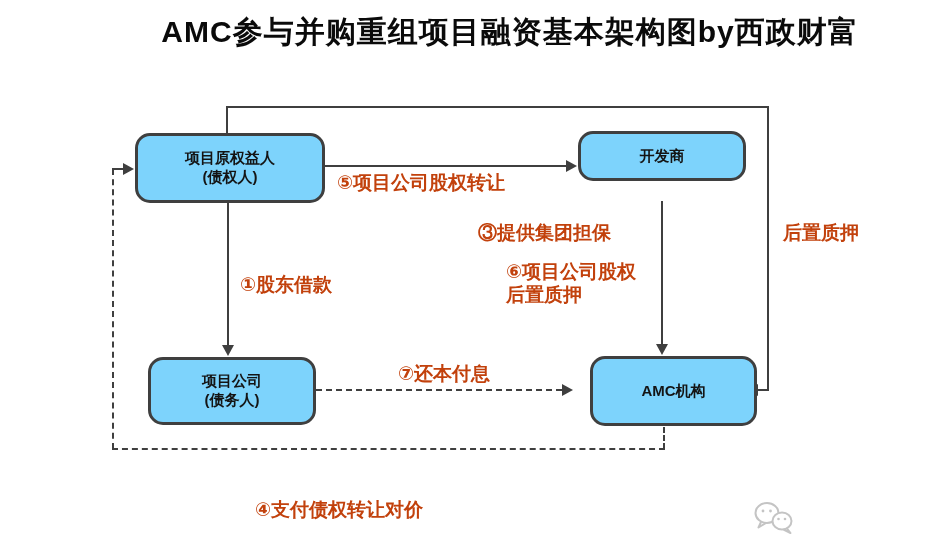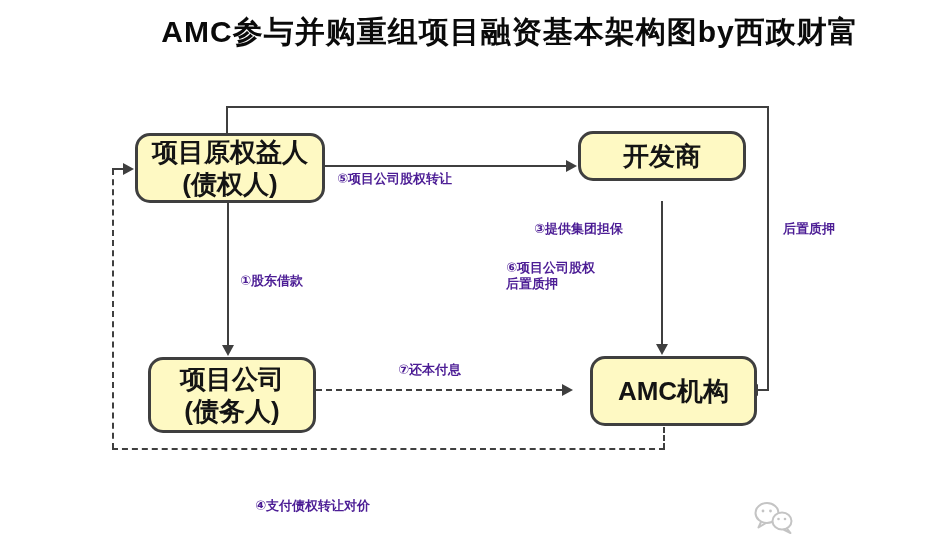--- a/index.html
+++ b/index.html
@@ -11,45 +11,45 @@
     color:#111111;
     overflow:hidden;
   }
   .title{
     position:absolute;left:0;top:12px;width:936px;
     text-align:center;font-size:30px;font-weight:700;color:#0a0a0a;
     letter-spacing:1px;margin:0;padding-left:42px;
   }
   .node{
     position:absolute;
-    border:3px solid #3f3f3f;border-radius:15px;background:#fef9c3;
+    border:3px solid #3f3f3f;border-radius:15px;background:#7dd3fc;
     display:flex;flex-direction:column;align-items:center;justify-content:center;
-    font-size:26px;font-weight:700;line-height:1.25;color:#141414;
+    font-size:15px;font-weight:700;line-height:1.25;color:#141414;
     box-sizing:border-box;text-align:center;z-index:3;
   }
   #node-holder {left:135px;top:133px;width:190px;height:70px;}
   #node-developer{left:578px;top:131px;width:168px;height:50px;}
-  #node-company {left:148px;top:357px;width:168px;height:76px;}
+  #node-company {left:148px;top:357px;width:168px;height:68px;}
   #node-amc     {left:578px;top:356px;width:167px;height:70px;margin-left:12px;}
   .line{position:absolute;z-index:1;}
   .h-solid {border-top:2px solid #3f3f3f;height:0;}
   .v-solid {border-left:2px solid #3f3f3f;width:0;}
   .h-dash  {border-top:2px dashed #3f3f3f;height:0;}
   .v-dash  {border-left:2px dashed #3f3f3f;width:0;}
   .ah{position:absolute;width:0;height:0;z-index:2;}
   .ah-right{border-top:6px solid transparent;border-bottom:6px solid transparent;border-left:11px solid #3f3f3f;}
   .ah-left {border-top:6px solid transparent;border-bottom:6px solid transparent;border-right:11px solid #3f3f3f;}
   .ah-down {border-left:6px solid transparent;border-right:6px solid transparent;border-top:11px solid #3f3f3f;}
   .edge-label{
-    position:absolute;font-size:13px;font-weight:700;color:#4c1d95;
+    position:absolute;font-size:19px;font-weight:700;color:#c2410c;
     white-space:pre-line;line-height:1.22;z-index:3;
   }
   #lbl-e5{left:337px;top:171px;}
   #lbl-e1{left:240px;top:273px;}
-  #lbl-e3{left:534px;top:221px;}
+  #lbl-e3{left:478px;top:221px;font-family:Liberation Serif, serif;}
   #lbl-e6{left:506px;top:260px;}
   #lbl-e2{left:783px;top:221px;}
   #lbl-e7{left:398px;top:362px;}
   #lbl-e4{left:255px;top:458px;margin-top:40px;}
   .watermark{
     position:absolute;left:752px;top:500px;
     display:flex;align-items:center;gap:8px;
     color:#c4c4c4;font-size:27px;font-weight:700;letter-spacing:2px;z-index:3;
   }
 </style>

